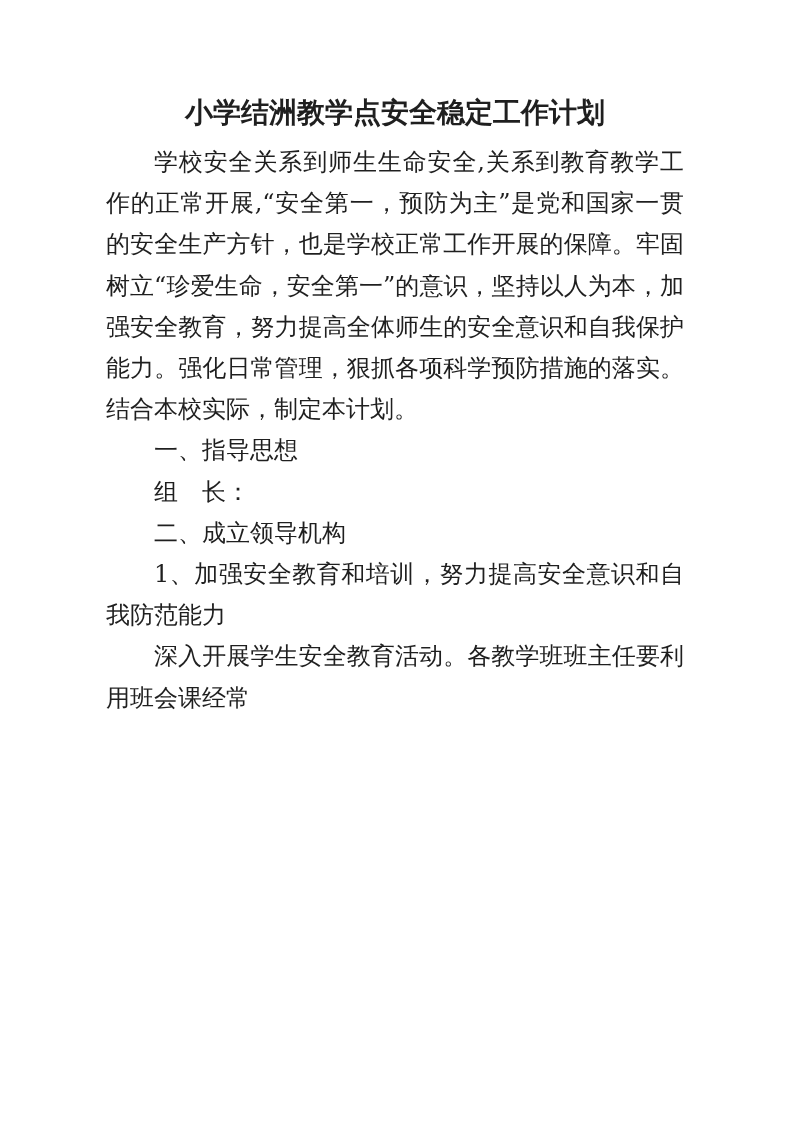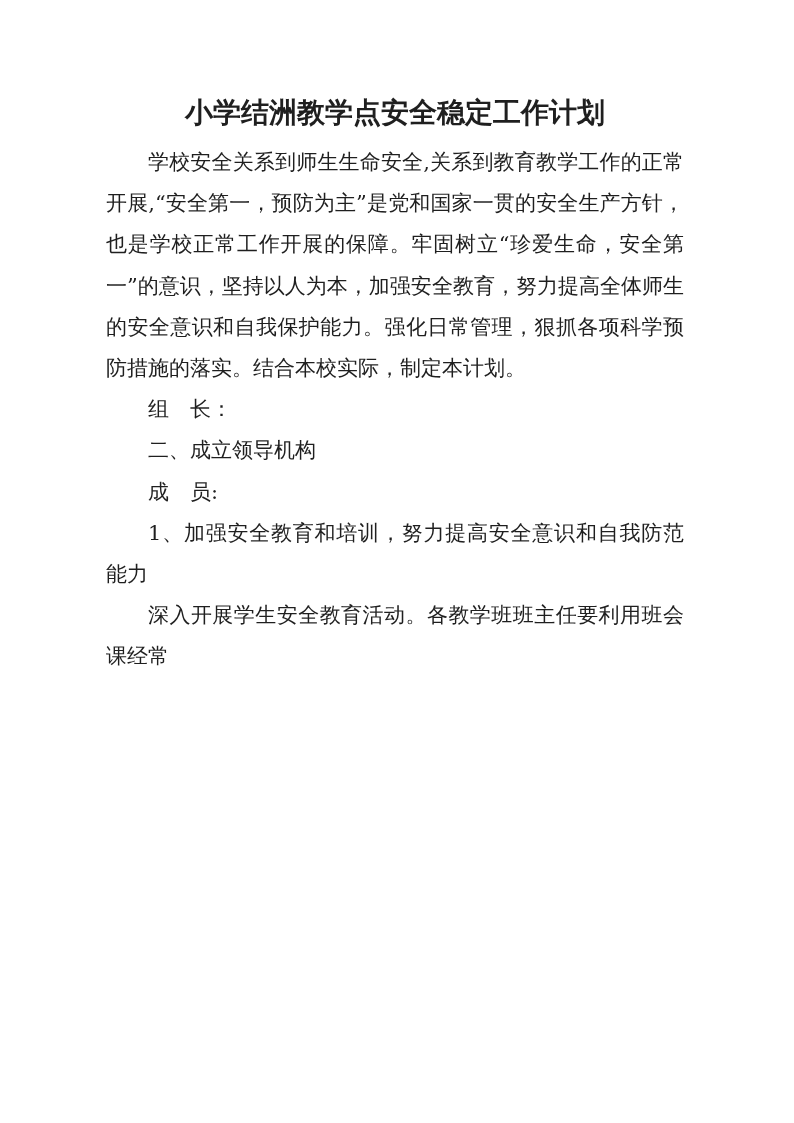--- a/index.html
+++ b/index.html
@@ -25,33 +25,33 @@
     line-height: 38px;
     font-weight: bold;
     text-align: center;
     white-space: nowrap;
   }
   .doc-body {
     margin-top: 10px;
   }
   .para {
     margin: 0;
-    font-size: 21px;
+    font-size: 24px;
     line-height: 41.2px;
     text-indent: 2em;
     text-align: justify;
     word-break: break-all;
   }
 </style>
 </head>
 <body>
 
 <div class="page" style="background: rgb(255, 255, 255); color: rgb(31, 31, 31);">
   <h1 class="doc-title">小学结洲教学点安全稳定工作计划</h1>
   <div class="doc-body" id="doc-body">
       <p class="para">学校安全关系到师生生命安全,关系到教育教学工作的正常开展,“安全第一，预防为主”是党和国家一贯的安全生产方针，也是学校正常工作开展的保障。牢固树立“珍爱生命，安全第一”的意识，坚持以人为本，加强安全教育，努力提高全体师生的安全意识和自我保护能力。强化日常管理，狠抓各项科学预防措施的落实。结合本校实际，制定本计划。</p>
+      <p class="para">一、指导思想</p>
       <p class="para">组　长：</p>
       <p class="para">二、成立领导机构</p>
-      <p class="para">成　员:</p>
       <p class="para">1、加强安全教育和培训，努力提高安全意识和自我防范能力</p>
       <p class="para">深入开展学生安全教育活动。各教学班班主任要利用班会课经常</p>
     </div>
 </div>
 
 </body></html>

